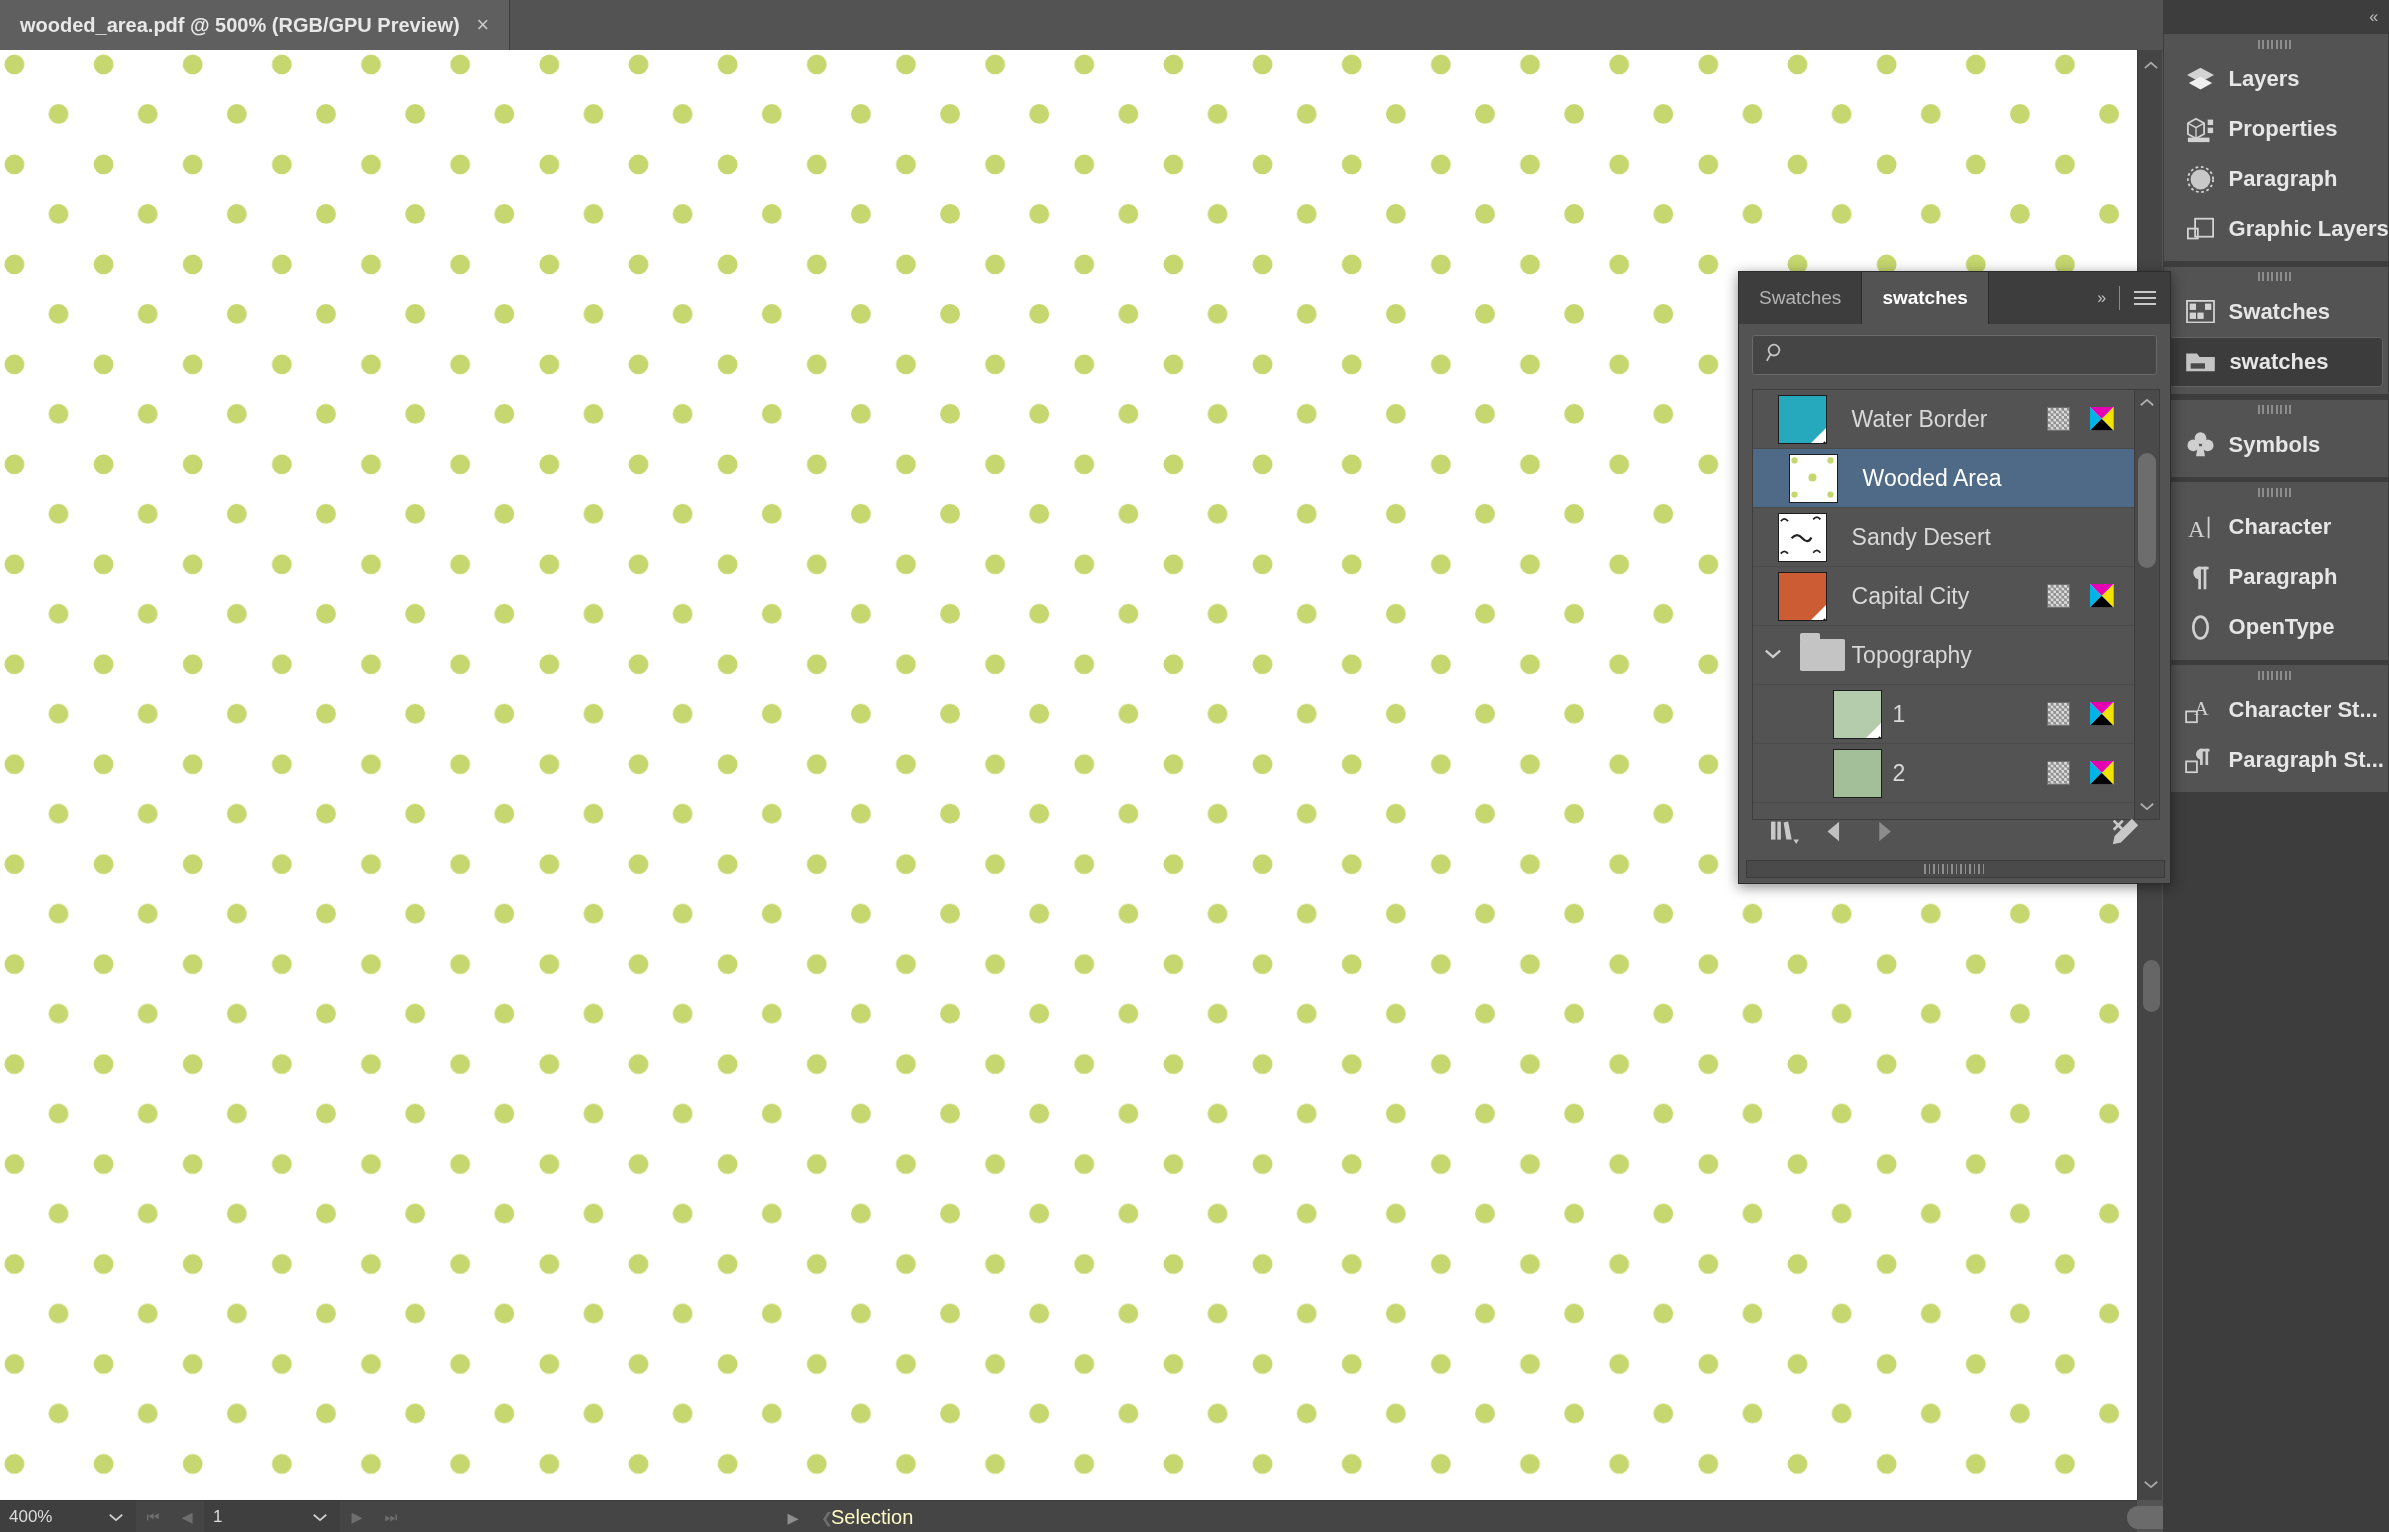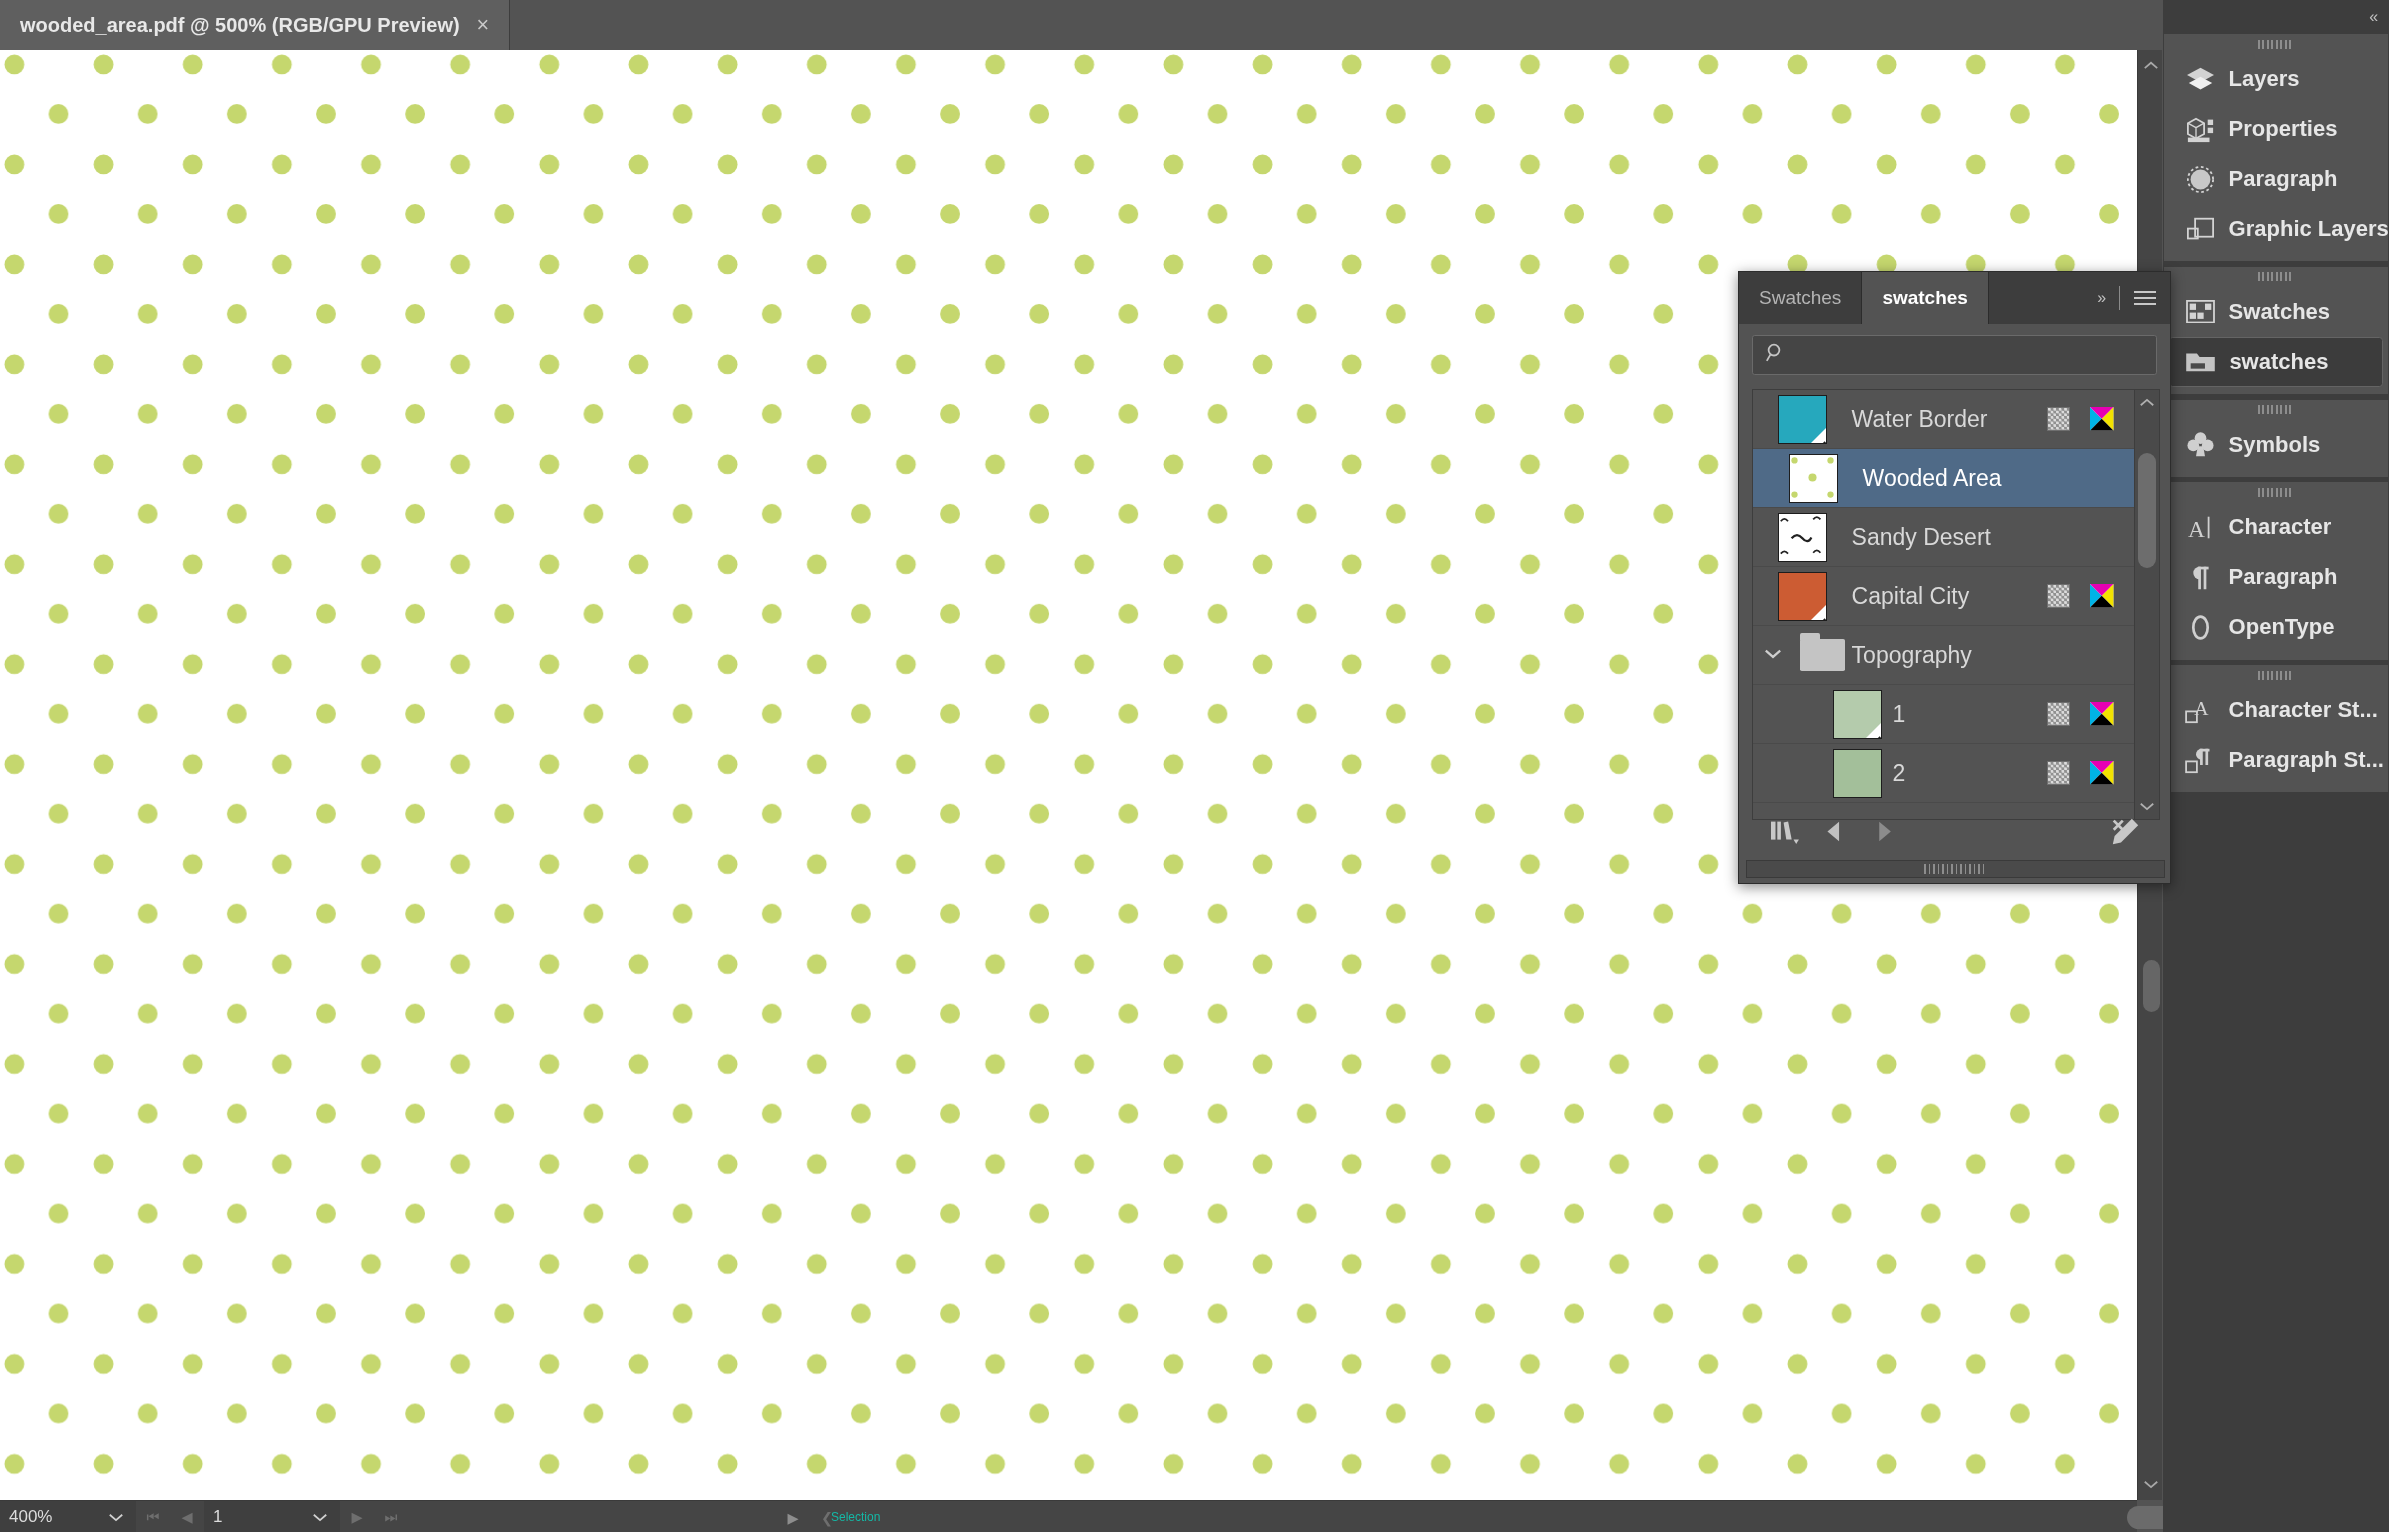--- a/index.html
+++ b/index.html
@@ -87,21 +87,21 @@
     color: #d0d0d0; font-size: 11.7px;
   }
   .sb-navbtn {
     width: 34px; height: 33px;
     display: flex; align-items: center; justify-content: center;
     color: #8e8e8e; font-size: 14.4px;
   }
   .sb-navbtn.dim { color: #6e6e6e; }
   .sb-tool {
     flex: 0 0 auto; margin-left: 423px;
-    color: #14b8a6; font-size: 12px;
+    color: #fef9c3; font-size: 20px;
   }
   .sb-hscroll {
     position: absolute; left: 776px; top: 0;
     right: 0; height: 33px;
     display: flex; align-items: center;
   }
   .sb-hthumb {
     position: absolute; left: 1351px; top: 5.4px;
     width: 47px; height: 22.5px;
     background: #6b6b6b; border-radius: 11.7px;

